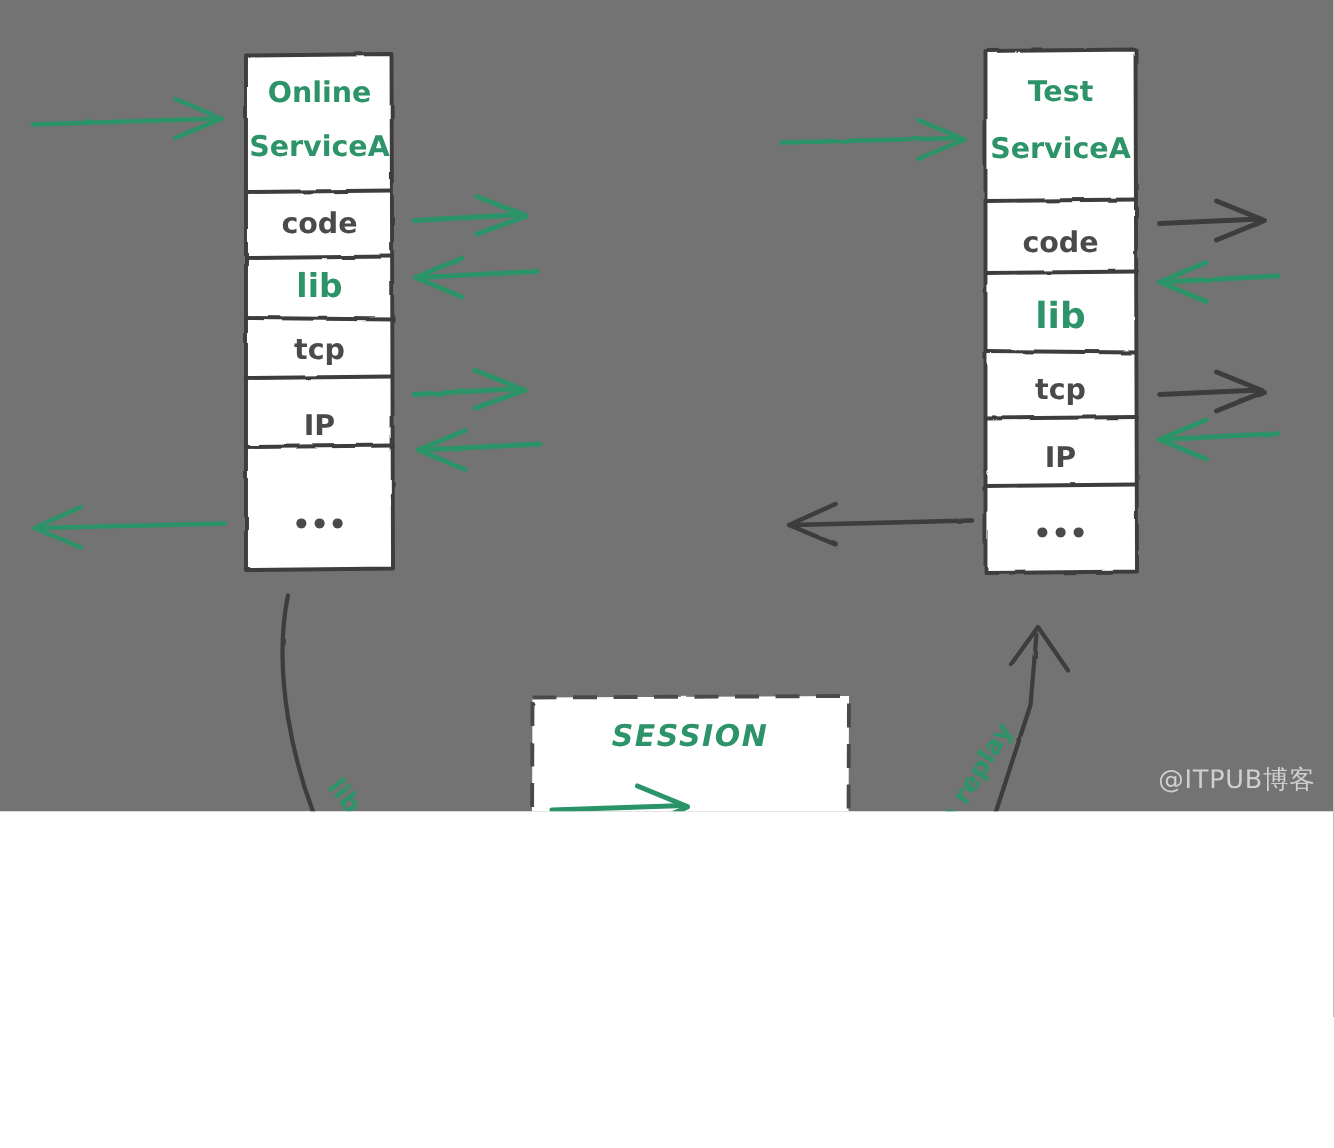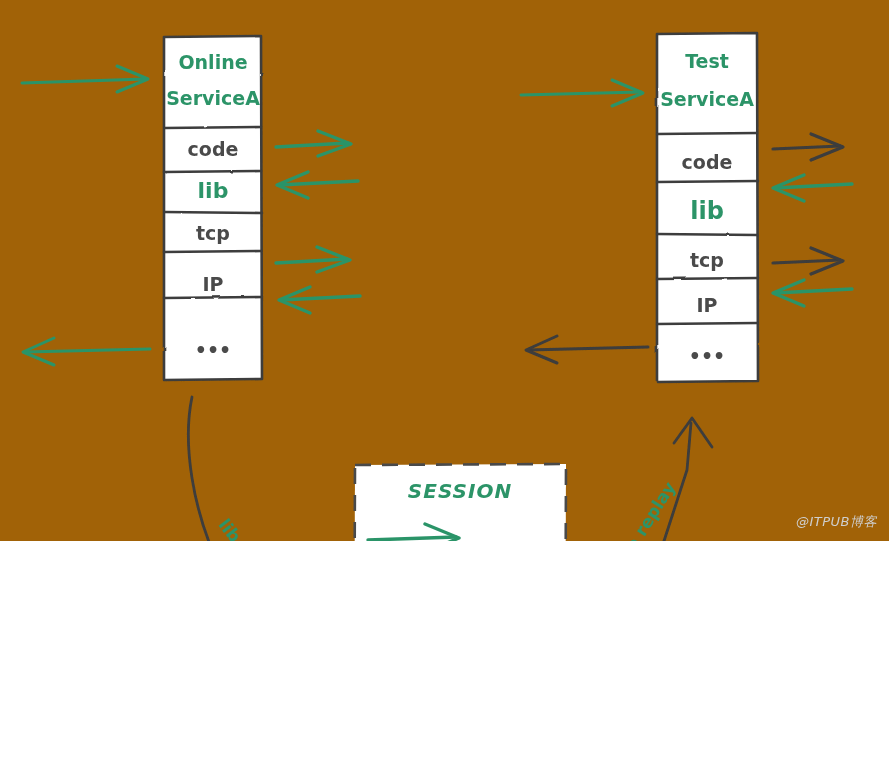--- a/index.html
+++ b/index.html
@@ -7,21 +7,21 @@
     padding: 0;
     background: #ffffff;
   }
   body {
     font-family: "Liberation Sans", sans-serif;
   }
   #canvas {
     position: relative;
     width: 889px;
     height: 541px;
-    background: #a16207;
+    background: #737373;
     overflow: hidden;
   }
   #canvas svg.layer {
     position: absolute;
     left: 0;
     top: 0;
     width: 889px;
     height: 765px;
   }
   .stack-label {
@@ -30,25 +30,24 @@
     text-anchor: middle;
     dominant-baseline: middle;
   }
   .lbl-green { fill: #2c9468; }
   .lbl-dark  { fill: #4a4a4a; }
   .watermark {
     position: absolute;
     right: 12px;
     bottom: 10px;
     font-family: "DejaVu Sans", sans-serif;
-    font-size: 13px;
+    font-size: 17px;
     color: #cfcfcf;
     letter-spacing: 0.5px;
     user-select: none;
-    font-style: italic;
   }
 </style>
 </head>
 <body>
 
 <div id="canvas">
 
   <svg class="layer" viewBox="0 0 889 765" xmlns="http://www.w3.org/2000/svg">
 
     <defs>

